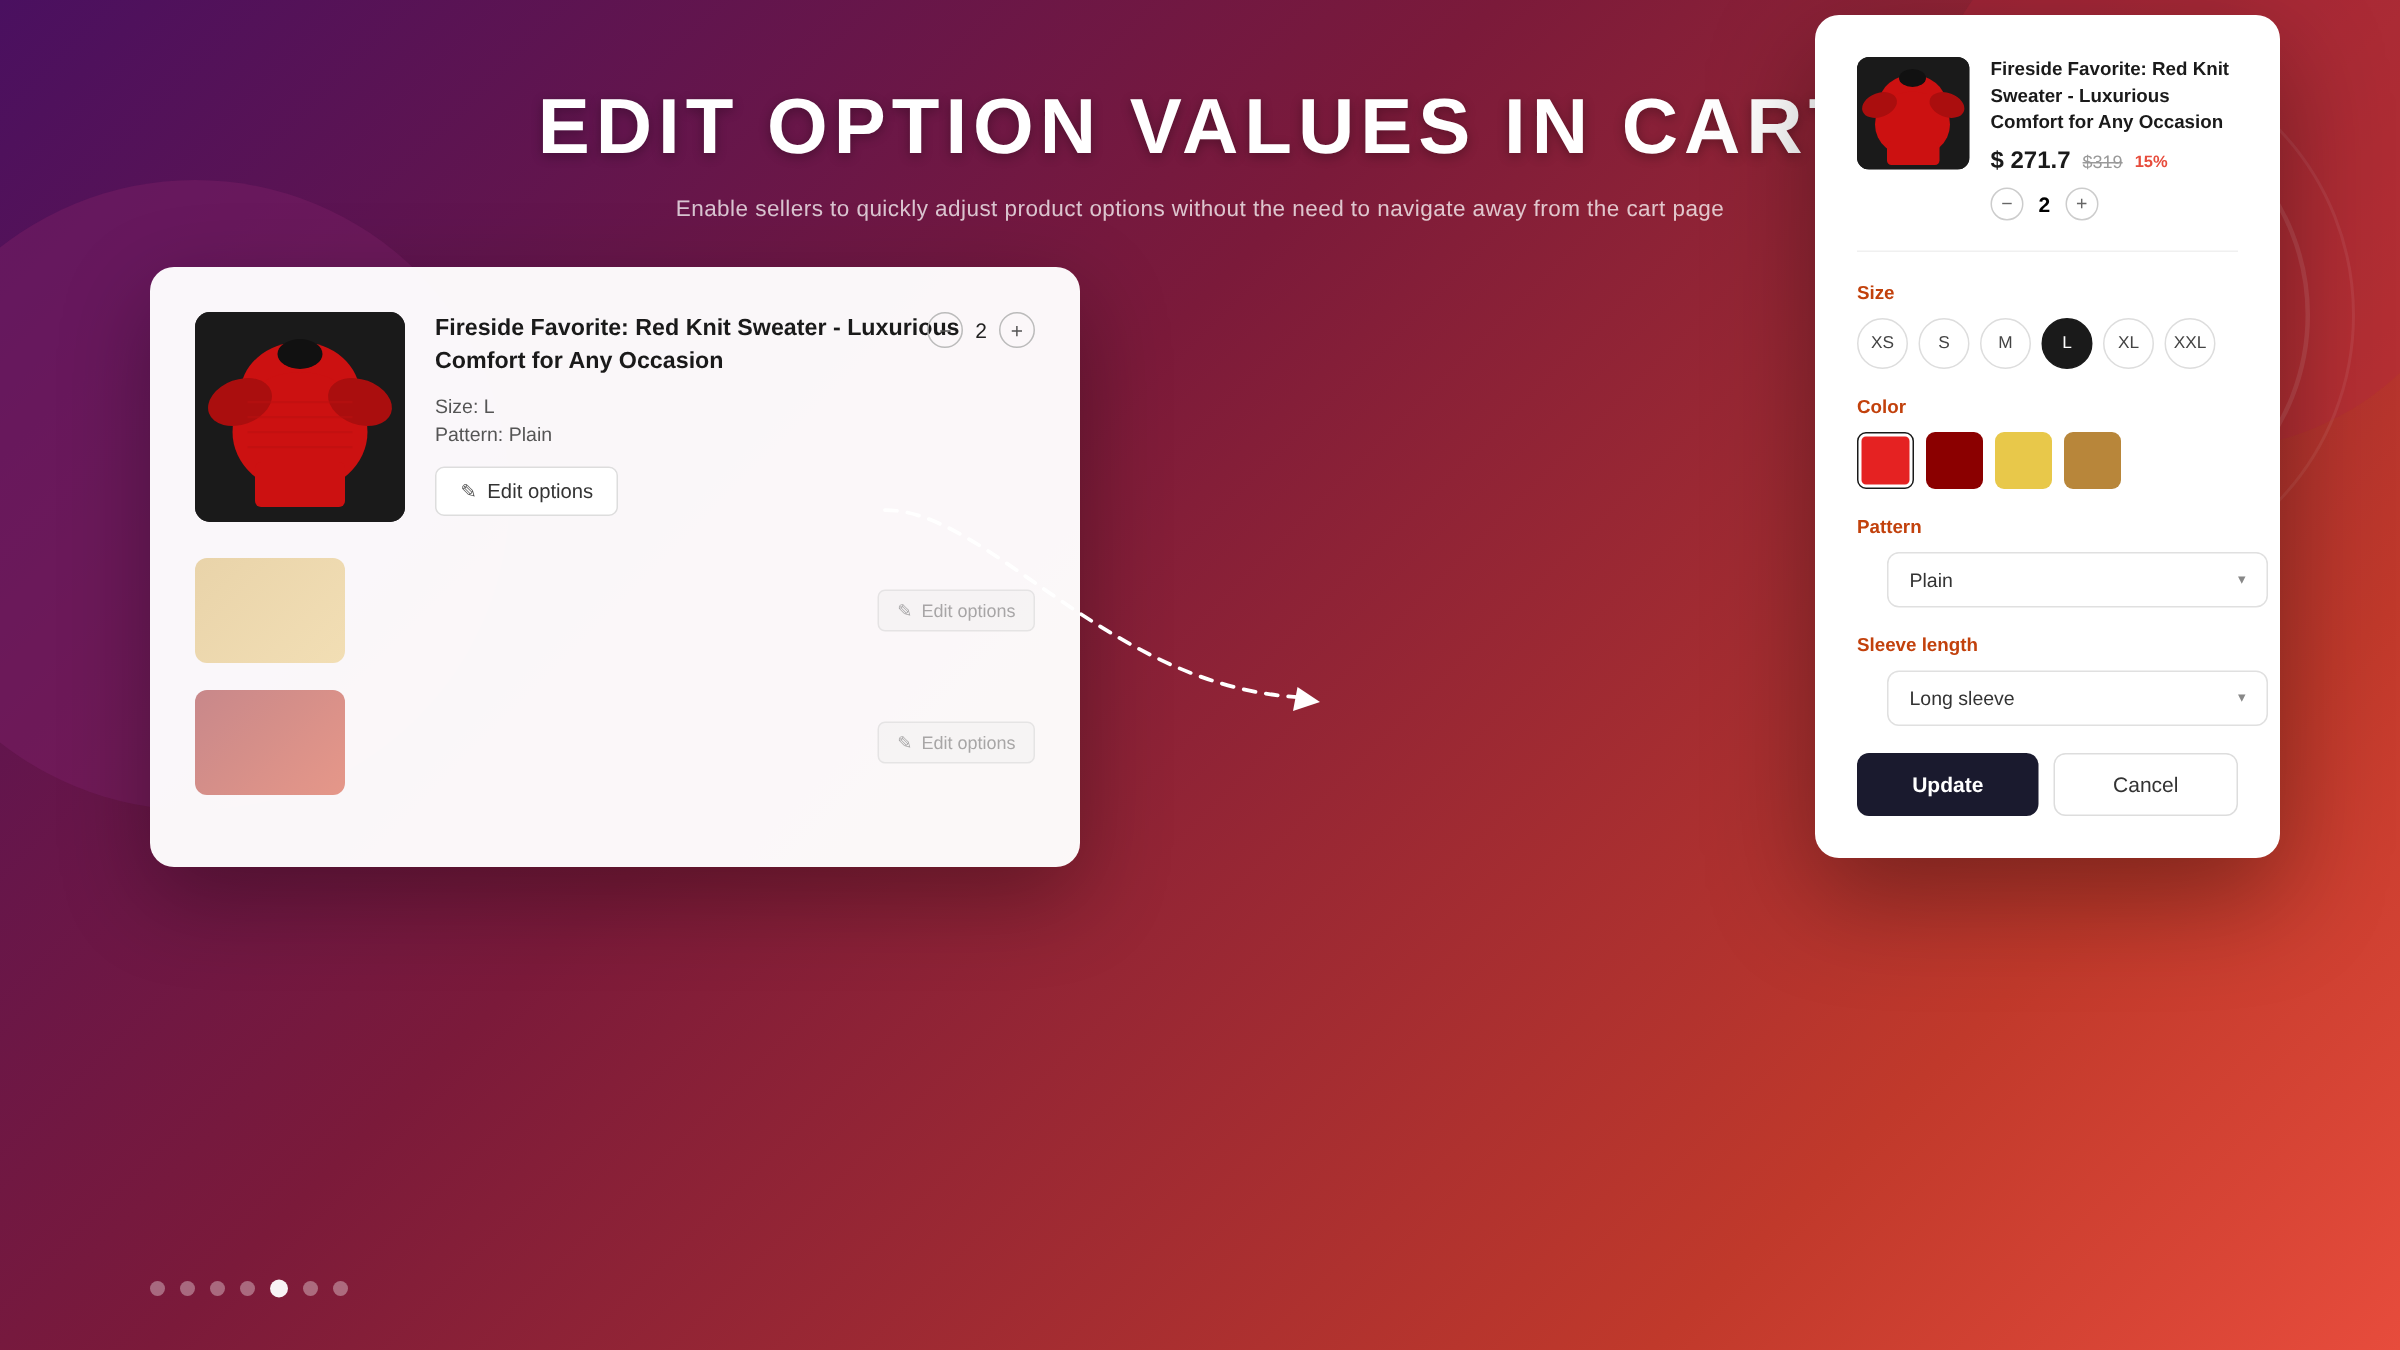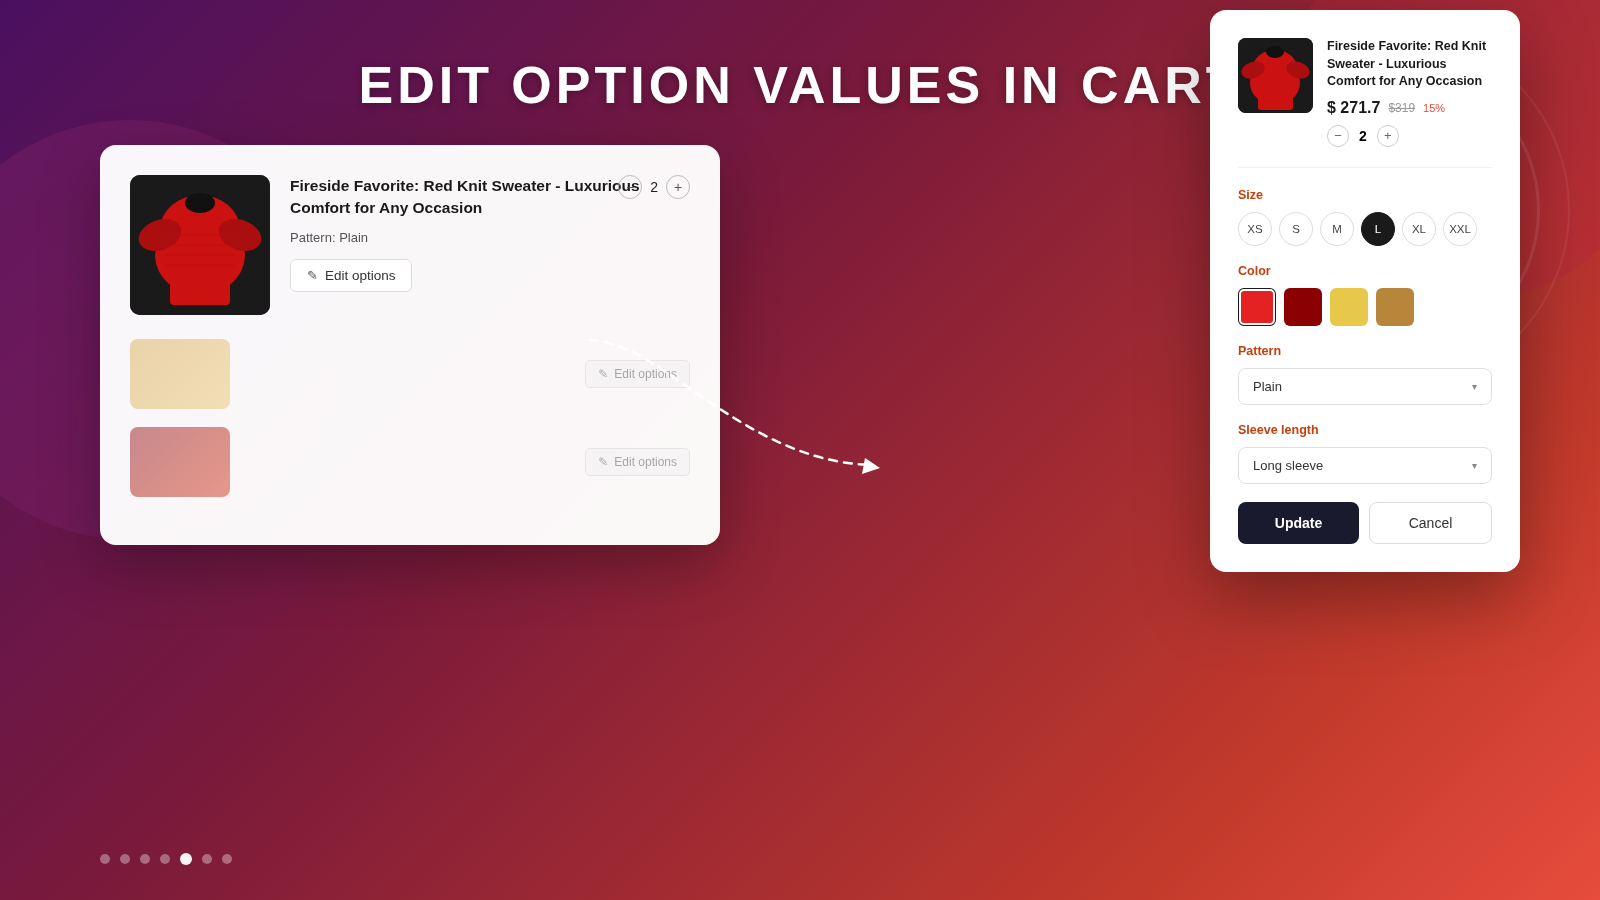--- a/index.html
+++ b/index.html
@@ -299,21 +299,21 @@
 
     .modal-price-original {
       font-size: 12px;
       color: #999;
       text-decoration: line-through;
     }
 
     .modal-price-discount {
       font-size: 11px;
       color: #e74c3c;
-      font-weight: 400;
+      font-weight: 700;
     }
 
     .modal-qty-row {
       display: flex;
       align-items: center;
       gap: 10px;
       margin-top: 8px;
     }
 
     .modal-qty-btn {
@@ -401,20 +401,21 @@
       padding: 10px 14px;
       border: 1.5px solid #e0e0e0;
       border-radius: 8px;
       font-size: 13px;
       color: #333;
       background: #fff;
       cursor: pointer;
       display: flex;
       align-items: center;
       justify-content: space-between;
+      margin-left: 20px;
     }
 
     .modal-select-text {
       font-size: 13px;
       color: #333;
     }
 
     .chevron-down {
       font-size: 10px;
       color: #888;
@@ -487,20 +488,21 @@
 
 <div class="bg-circle-left"></div>
 <div class="bg-circle-right"></div>
 <div class="bg-arc"></div>
 <div class="bg-arc2"></div>
 
 <div class="indicator-circle"></div>
 
 <div class="header">
   <h1 class="main-title">EDIT OPTION VALUES IN CART</h1>
+  <p class="subtitle">Enable sellers to quickly adjust product options without the need to navigate away from the cart page</p>
 </div>
 
 <div class="content-area">
 
   <div class="cart-panel">
 
     <div class="qty-controls">
       <button class="qty-btn">
         <span>−</span>
       </button>
@@ -525,20 +527,21 @@
           <line x1="35" y1="80" x2="105" y2="80" stroke="#bb1010" stroke-width="1.5" opacity="0.5"></line>
           <line x1="35" y1="90" x2="105" y2="90" stroke="#bb1010" stroke-width="1.5" opacity="0.5"></line>
           <line x1="35" y1="60" x2="105" y2="60" stroke="#bb1010" stroke-width="1.5" opacity="0.5"></line>
         </svg>
       </div>
 
       <div class="cart-item-details">
         <div class="item-title">Fireside Favorite: Red Knit Sweater - Luxurious Comfort for Any Occasion</div>
 
         <div class="item-options-list">
+          <div class="item-option">Size: L</div>
           <div class="item-option">Pattern: Plain</div>
         </div>
 
         <button class="edit-options-btn">
           <span class="pencil-icon">✎</span>
           <span>Edit options</span>
         </button>
       </div>
     </div>
 

